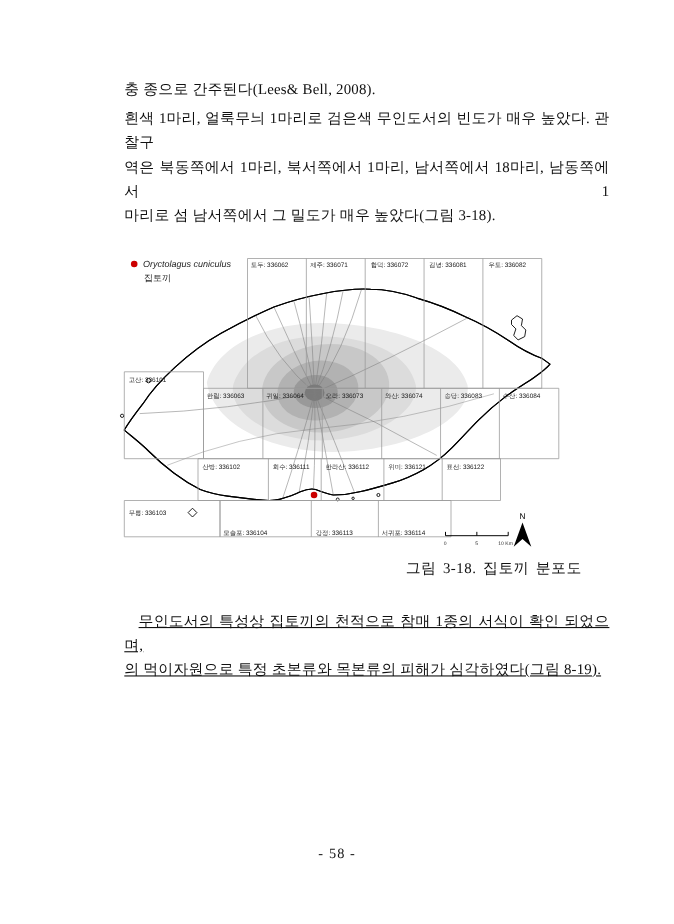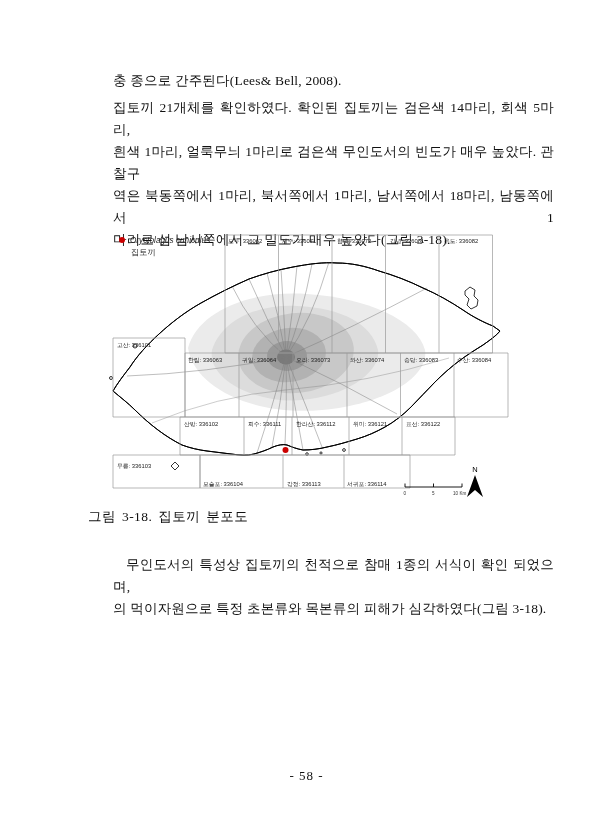--- a/index.html
+++ b/index.html
@@ -8,36 +8,35 @@
     width:613px;height:840px;
     background:#ffffff;
     font-family:"Liberation Serif","DejaVu Serif",serif;
     color:#111;
     overflow:hidden;
   }
   .para{position:absolute;left:88px;width:441px;font-size:13.5px;line-height:22px;letter-spacing:.2px;margin-left:25px;}
   .line{text-align:justify;text-align-last:justify;}
   .line.last{text-align-last:left;}
   .line.indent{text-indent:13px;}
-  .caption{position:absolute;left:88px;width:441px;top:508px;text-align:left;font-size:13.5px;letter-spacing:.5px;word-spacing:2px;}
+  .caption{position:absolute;left:88px;width:441px;top:508px;text-align:right;font-size:13.5px;letter-spacing:.5px;word-spacing:2px;}
   .figure{position:absolute;left:97px;top:228px;width:420px;height:278px;text-align:center;}
   .pagenum{position:absolute;left:0;top:768px;width:613px;text-align:center;font-size:13px;letter-spacing:1px;}
   svg text{font-family:"Liberation Sans","DejaVu Sans",sans-serif;}
 </style>
 </head>
 <body>
 
 <div class="page">
 
   <div class="para" style="top:70px;">
     <div class="line last">충 종으로 간주된다(Lees&amp; Bell, 2008).</div>
   </div>
 
   <div class="para" style="top:97px;">
-    <div class="line">집토끼 21개체를 확인하였다. 확인된 집토끼는 검은색 14마리, 회색 5마리,</div>
     <div class="line">흰색 1마리, 얼룩무늬 1마리로 검은색 무인도서의 빈도가 매우 높았다. 관찰구</div>
     <div class="line">역은 북동쪽에서 1마리, 북서쪽에서 1마리, 남서쪽에서 18마리, 남동쪽에서 1</div>
     <div class="line last">마리로 섬 남서쪽에서 그 밀도가 매우 높았다(그림 3-18).</div>
   </div>
 
   <div class="figure">
     <svg viewBox="0 0 420 278" width="420" height="278">
 
       <path fill="#ffffff" stroke-width="1" stroke-linejoin="round" d="M16,163 C20,156 26,148 33,139 C40,128 50,117 62,106 C74,95 88,84 104,75
            C120,66 136,58 152,51 C166,46 180,42 196,39 C212,36 226,34 240,35
@@ -149,20 +148,20 @@
 
       <g>
         <text x="378" y="244" font-size="7.5" text-anchor="middle" fill="#000000">N</text>
         <path fill="#000000" d="M378,247 L386,269 L378,262 L370,269 Z"></path>
       </g>
     </svg>
   </div>
 
   <div class="caption">그림 3-18. 집토끼 분포도</div>
 
-  <div class="para" style="top:554px;">
+  <div class="para" style="top:554px;text-decoration:underline;">
     <div class="line indent">무인도서의 특성상 집토끼의 천적으로 참매 1종의 서식이 확인 되었으며,</div>
-    <div class="line last">의 먹이자원으로 특정 초본류와 목본류의 피해가 심각하였다(그림 3-18).</div>
+    <div class="line last">의 먹이자원으로 특정 초본류와 목본류의 피해가 심각하였다(그림 8-19).</div>
   </div>
 
   <div class="pagenum">- 58 -</div>
 
 </div>
 
 </body></html>

